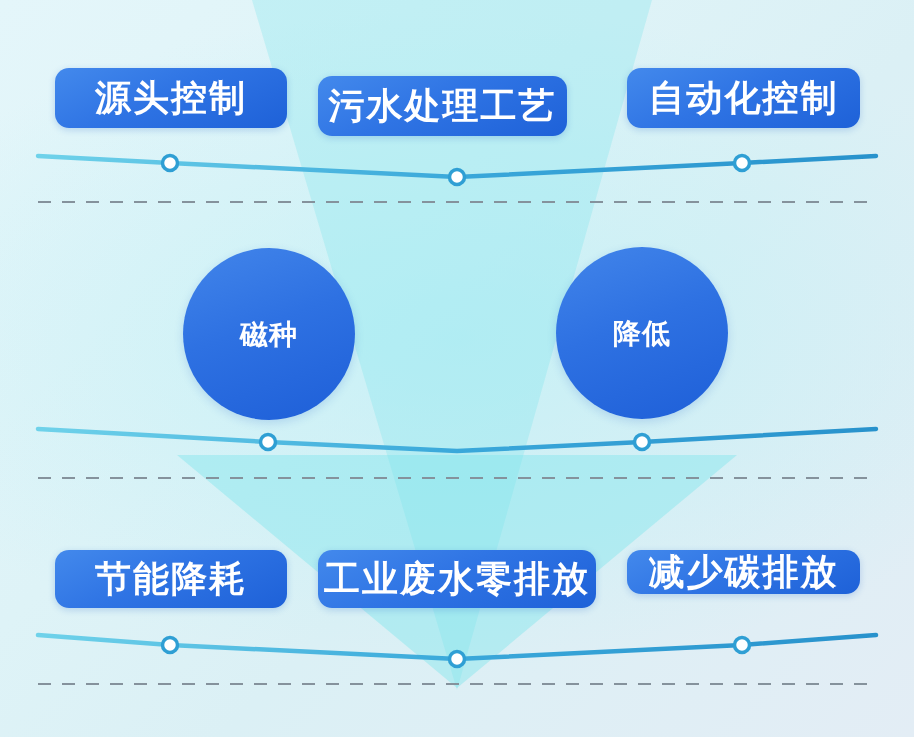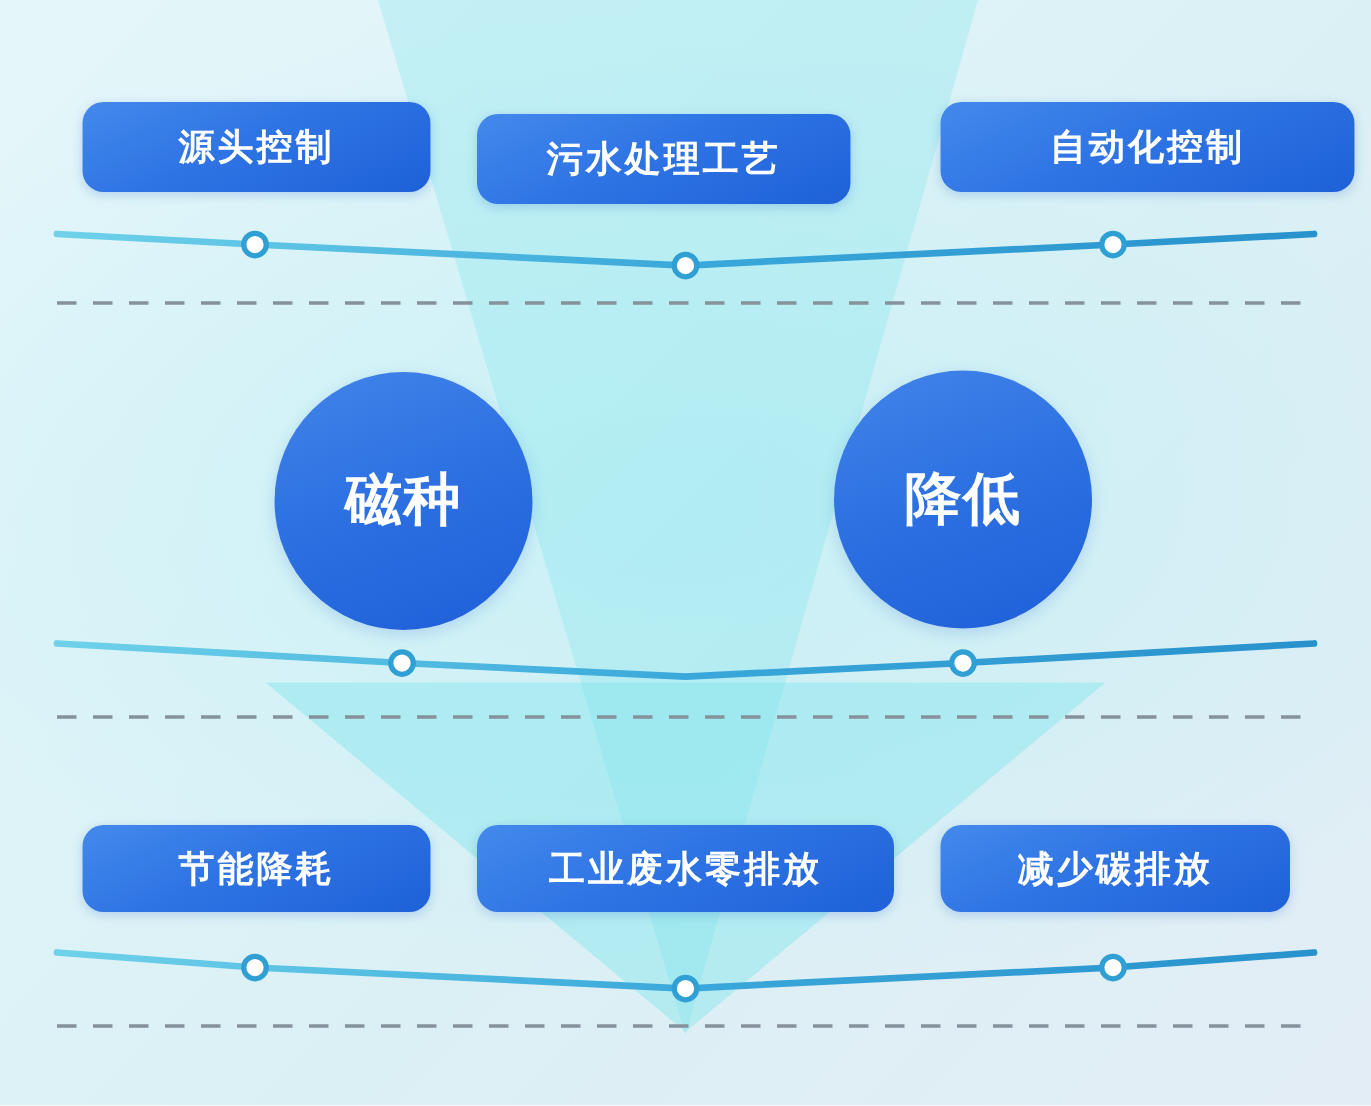--- a/index.html
+++ b/index.html
@@ -7,38 +7,38 @@
   .canvas{
     position:relative;width:914px;height:737px;overflow:hidden;
     background:
       radial-gradient(95% 62% at 50% 46%, rgba(187,240,246,0.60), rgba(187,240,246,0) 72%),
       linear-gradient(135deg,#e4f6fa 0%,#def3f7 38%,#dbf0f5 58%,#e3edf5 100%);
   }
   .layer{position:absolute;left:0;top:0;width:914px;height:737px;}
   .pill{
     position:absolute;height:60px;border-radius:14px;
     background:linear-gradient(155deg,#4389ec 0%,#2f74e4 45%,#1e61d8 100%);
-    color:#ffffff;font-size:24px;font-weight:700;letter-spacing:2px;
+    color:#ffffff;font-size:36px;font-weight:700;letter-spacing:2px;
     display:flex;align-items:center;justify-content:center;
     box-shadow:0 2px 7px rgba(25,90,200,0.22);
   }
   .circle{
     position:absolute;width:172px;height:172px;border-radius:50%;
     background:linear-gradient(160deg,#4285ea 0%,#2e71e2 45%,#1e5fd8 100%);
-    color:#ffffff;font-size:38px;font-weight:700;letter-spacing:1px;
+    color:#ffffff;font-size:28px;font-weight:700;letter-spacing:1px;
     display:flex;flex-direction:column;align-items:center;justify-content:center;
     line-height:41px;text-align:center;
     box-shadow:0 3px 10px rgba(25,90,200,0.18);
   }
   .pill-top1{left:55px;top:68px;width:232px;}
   .pill-top2{left:318px;top:76px;width:249px;}
-  .pill-top3{left:627px;top:68px;width:276px;}
+  .pill-top3{left:627px;top:68px;width:233px;}
   .pill-bot1{left:55px;top:550px;width:232px;height:58px;}
   .pill-bot2{left:318px;top:550px;width:278px;height:58px;}
-  .pill-bot3{left:627px;top:550px;width:233px;height:58px;}
+  .pill-bot3{left:627px;top:550px;width:233px;height:44px;}
   .circle-left{left:183px;top:248px;}
   .circle-right{left:556px;top:247px;gap:48px;}
 </style>
 </head>
 <body>
 
 <div class="canvas">
 
   <svg class="layer" viewBox="0 0 914 737">
     <defs>

